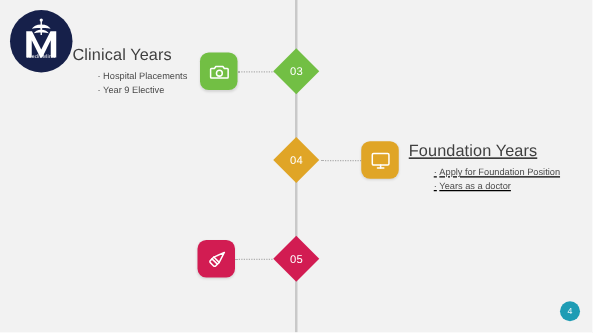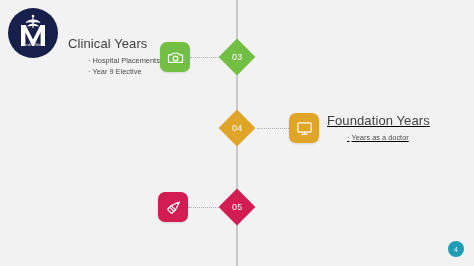--- a/index.html
+++ b/index.html
@@ -73,21 +73,21 @@
     margin-left: 20px;
   }
   .bullet {
     color: #4a4a4a;
     font-size: 7.4px;
     line-height: 11px;
     white-space: nowrap;
   }
   .bullet .dot { margin-right: 2px; }
 
-  #block-clinical { left: 68px; top: 36px; }
+  #block-clinical { left: 58px; top: 36px; }
   #block-foundation { left: 327px; top: 113px; text-decoration: underline; }
 
   
   .tile {
     position: absolute;
     width: 30px;
     height: 30px;
     border-radius: 7px;
     display: flex;
     align-items: center;
@@ -177,20 +177,23 @@
       <div class="bullet">
         <span class="dot">·</span><span>Year 9 Elective</span>
       </div>
     </div>
   </div>
 
   <div class="block" id="block-foundation">
     <div class="block-title">Foundation Years</div>
     <div class="bullets">
       <div class="bullet">
+        <span class="dot">·</span><span>Apply for Foundation Position</span>
+      </div>
+      <div class="bullet">
         <span class="dot">·</span><span>Years as a doctor</span>
       </div>
     </div>
   </div>
 
   <div class="tile" id="tile-03">
     <svg width="17" height="17" viewBox="0 0 24 24" fill="none" stroke="#ffffff" stroke-width="1.7" stroke-linecap="round" stroke-linejoin="round">
       <path d="M3 8.2 h3.4 L8 6 h8 l1.6 2.2 H21 a0.9 0.9 0 0 1 0.9 0.9 v9 a0.9 0.9 0 0 1 -0.9 0.9 H3 a0.9 0.9 0 0 1 -0.9 -0.9 v-9 A0.9 0.9 0 0 1 3 8.2 z"></path>
       <circle cx="12" cy="13.5" r="3.3"></circle>
     </svg>

